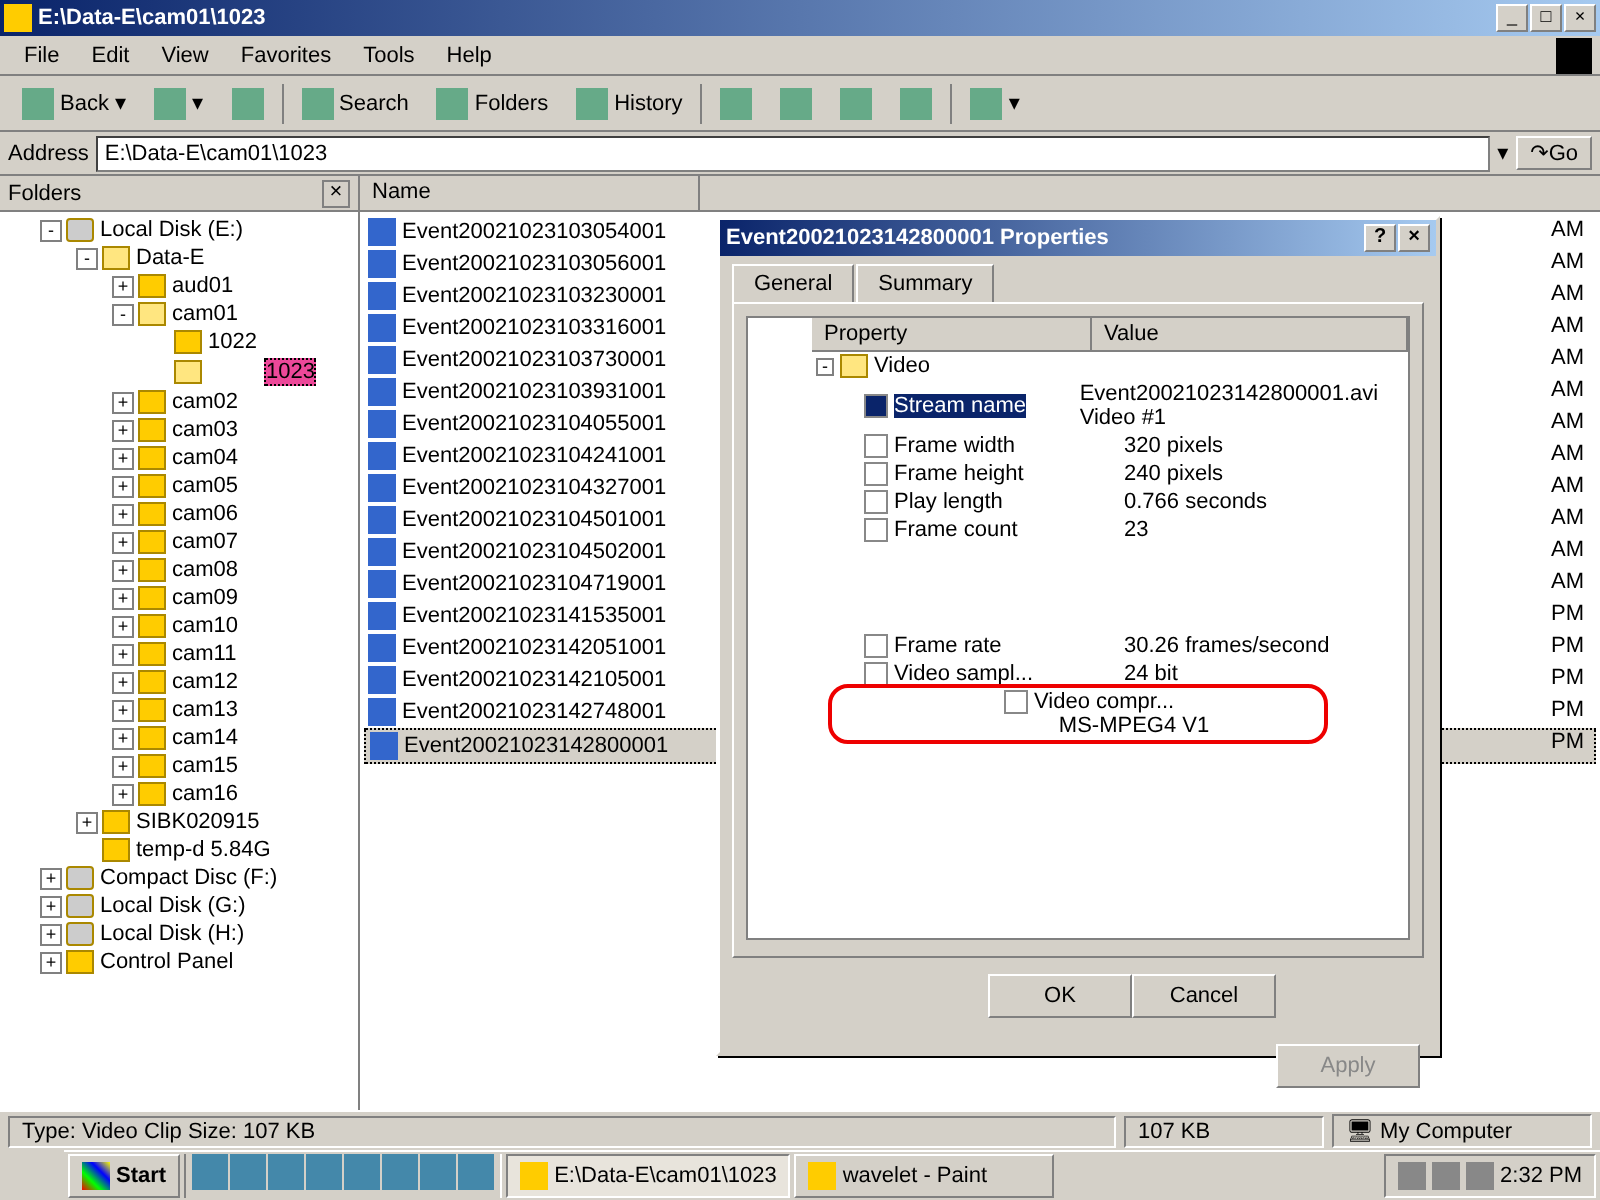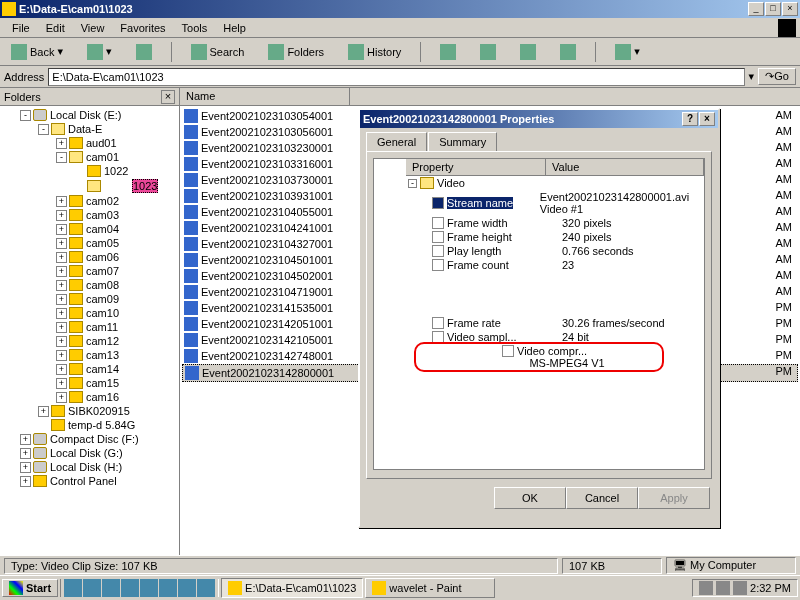--- a/index.html
+++ b/index.html
@@ -11,21 +11,21 @@
 .titlebar .title { flex: 1; font-weight: bold; }
 .titlebar .btns { display: flex; gap: 1px; }
 .titlebar .btn { width: 16px; height: 14px; background: #d4d0c8; border: 1px solid #808080; border-top-color: #fff; border-left-color: #fff; font-size: 9px; text-align: center; color: #000; line-height: 11px; font-family: Marlett, sans-serif; }
 
 
 .menubar { height: 20px; background: #d4d0c8; display: flex; align-items: center; padding: 0 4px; border-bottom: 1px solid #808080; }
 .menubar .item { padding: 2px 8px; cursor: default; }
 .menubar .winlogo { margin-left: auto; width: 18px; height: 18px; background: #000; }
 
 
-.toolbar { height: 28px; background: #d4d0c8; display: flex; align-items: center; padding: 0 4px; border-bottom: 1px solid #808080; gap: 10px; }
+.toolbar { height: 28px; background: #d4d0c8; display: flex; align-items: center; padding: 0 4px; border-bottom: 1px solid #808080; gap: 0; }
 .toolbar .tbtn { padding: 2px 6px; display: flex; align-items: center; gap: 3px; border: 1px solid transparent; cursor: default; }
 .toolbar .sep { width: 1px; height: 20px; background: #808080; margin: 0 2px; }
 .toolbar .ticon { width: 16px; height: 16px; background: #6a8; display: inline-block; }
 
 
 .addressbar { height: 22px; background: #d4d0c8; display: flex; align-items: center; padding: 2px 4px; border-bottom: 1px solid #808080; gap: 4px; }
 .addressbar input { flex: 1; height: 18px; border: 1px solid #808080; border-top-color: #404040; border-left-color: #404040; background: #fff; padding: 0 3px; }
 .addressbar .go { padding: 1px 6px; border: 1px solid #808080; border-top-color: #fff; border-left-color: #fff; }
 
 
@@ -68,29 +68,29 @@
 .dialog .propgrid .prow { display: flex; padding: 1px 2px; align-items: center; }
 .dialog .propgrid .picon { width: 12px; height: 12px; border: 1px solid #888; background: #fff; margin-right: 3px; }
 .dialog .propgrid .pname { width: 130px; display: flex; align-items: center; }
 .dialog .propgrid .pname.selected span { background: #0a246a; color: #fff; }
 .dialog .propgrid .vidroot { display: flex; align-items: center; padding: 1px 2px; }
 .dialog .propgrid .vidroot .ficon2 { width: 14px; height: 12px; background: #ffe680; border: 1px solid #aa8800; margin-right: 3px; }
 .dialog .highlighted { position: relative; flex-direction: column; }
 .dialog .highlighted::after { content: ""; position: absolute; left: 8px; right: 40px; top: -2px; bottom: -2px; border: 2px solid #e00; border-radius: 10px; pointer-events: none; }
 .dialog .dbtns { display: flex; justify-content: flex-end; gap: 0; padding: 2px 8px; }
 .dialog .dbtns button { width: 72px; height: 22px; background: #d4d0c8; border: 1px solid #808080; border-top-color: #fff; border-left-color: #fff; }
-.dialog .dbtns button:disabled { color: #888; }
+.dialog .dbtns button:disabled { color: #888; margin-top: 35px; }
 
 
 .statusbar { height: 20px; background: #d4d0c8; border-top: 1px solid #fff; display: flex; align-items: center; padding: 0 4px; gap: 4px; }
 .statusbar .cell { border: 1px solid #808080; border-right-color: #fff; border-bottom-color: #fff; padding: 1px 6px; }
 .statusbar .cell.flex { flex: 1; }
 
 
-.taskbar { height: 25px; background: #d4d0c8; border-top: 1px solid #fff; display: flex; align-items: center; padding: 1px 2px; gap: 2px; }
+.taskbar { height: 25px; background: #d4d0c8; border-top: 1px solid #fff; display: flex; padding: 1px 2px; gap: 2px; margin-left: 32px; }
 .taskbar .start { padding: 1px 6px; border: 1px solid #808080; border-top-color: #fff; border-left-color: #fff; font-weight: bold; display: flex; align-items: center; gap: 3px; }
 .taskbar .start .winicon { width: 14px; height: 14px; background: linear-gradient(45deg,#f00,#0f0,#00f,#ff0); }
 .taskbar .ql { display: flex; gap: 1px; padding: 0 3px; border-left: 1px solid #808080; border-right: 1px solid #fff; }
 .taskbar .ql .qi { width: 18px; height: 18px; background: #48a; }
 .taskbar .task { padding: 2px 6px; border: 1px solid #808080; border-top-color: #fff; border-left-color: #fff; display: flex; align-items: center; gap: 3px; min-width: 130px; }
 .taskbar .task.active { border-top-color: #808080; border-left-color: #808080; border-right-color: #fff; border-bottom-color: #fff; background: #e8e4dc; }
 .taskbar .task .ti { width: 14px; height: 14px; background: #fc0; }
 .taskbar .tray { margin-left: auto; display: flex; align-items: center; gap: 3px; border: 1px solid #808080; border-right-color: #fff; border-bottom-color: #fff; padding: 1px 6px; }
 .taskbar .tray .ti2 { width: 14px; height: 14px; background: #888; }
 </style>

